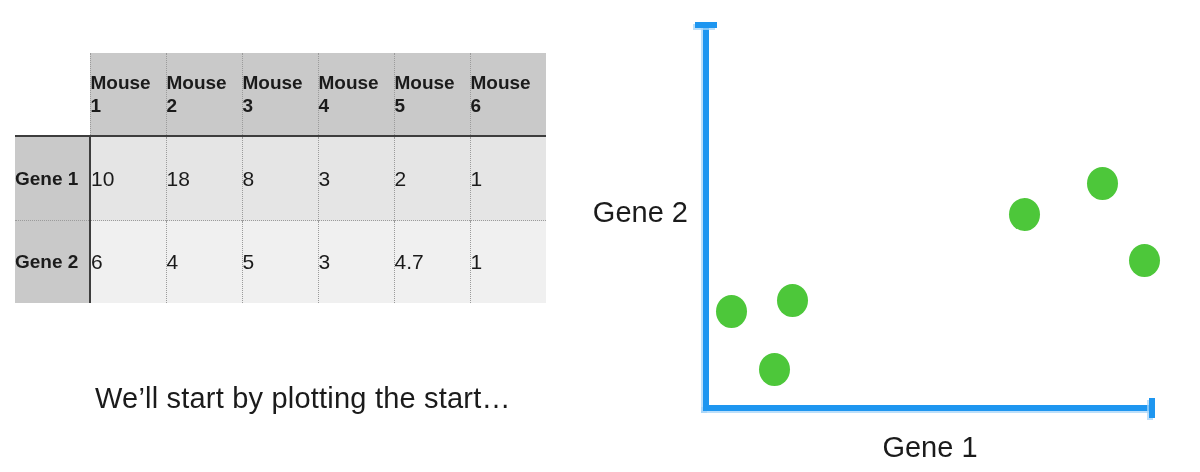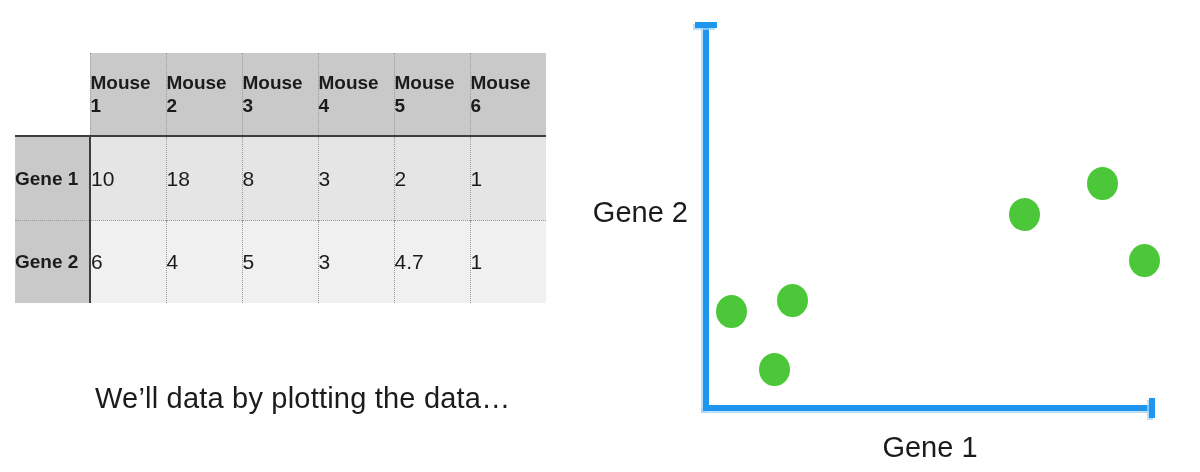--- a/index.html
+++ b/index.html
@@ -125,21 +125,21 @@
     <td class="cell">6</td>
     <td class="cell">4</td>
     <td class="cell">5</td>
     <td class="cell">3</td>
     <td class="cell">4.7</td>
     <td class="cell">1</td>
   </tr>
 </tbody>
   </table>
 
-<div class="caption">We’ll data by plotting the data…</div>
+<div class="caption">We’ll start by plotting the start…</div>
 
 <div id="scatter-plot">
   <div class="axis" id="y-axis"></div>
   <div class="axis" id="y-cap"></div>
   <div class="axis" id="x-axis"></div>
   <div class="axis" id="x-cap"></div>
   <div class="axis-label" id="ylabel">Gene 2</div>
   <div class="axis-label" id="xlabel">Gene 1</div>
   <div id="dots">
       <div class="dot" style="left: 715.5px; top: 294.5px; background: rgb(77, 199, 58);"></div>

